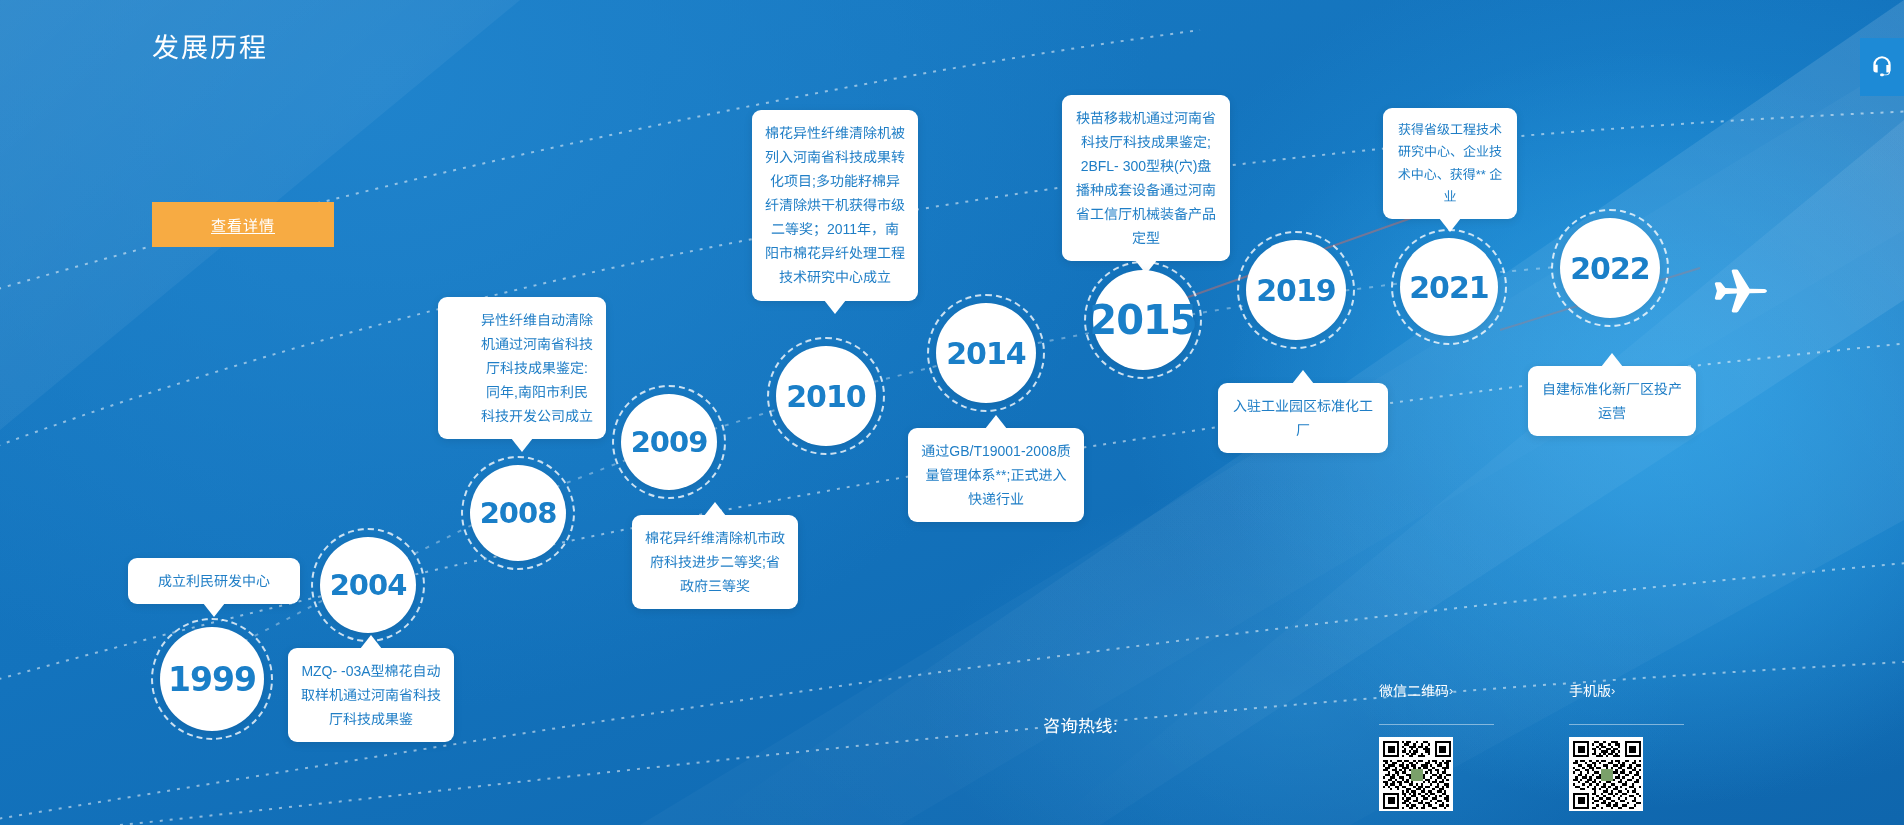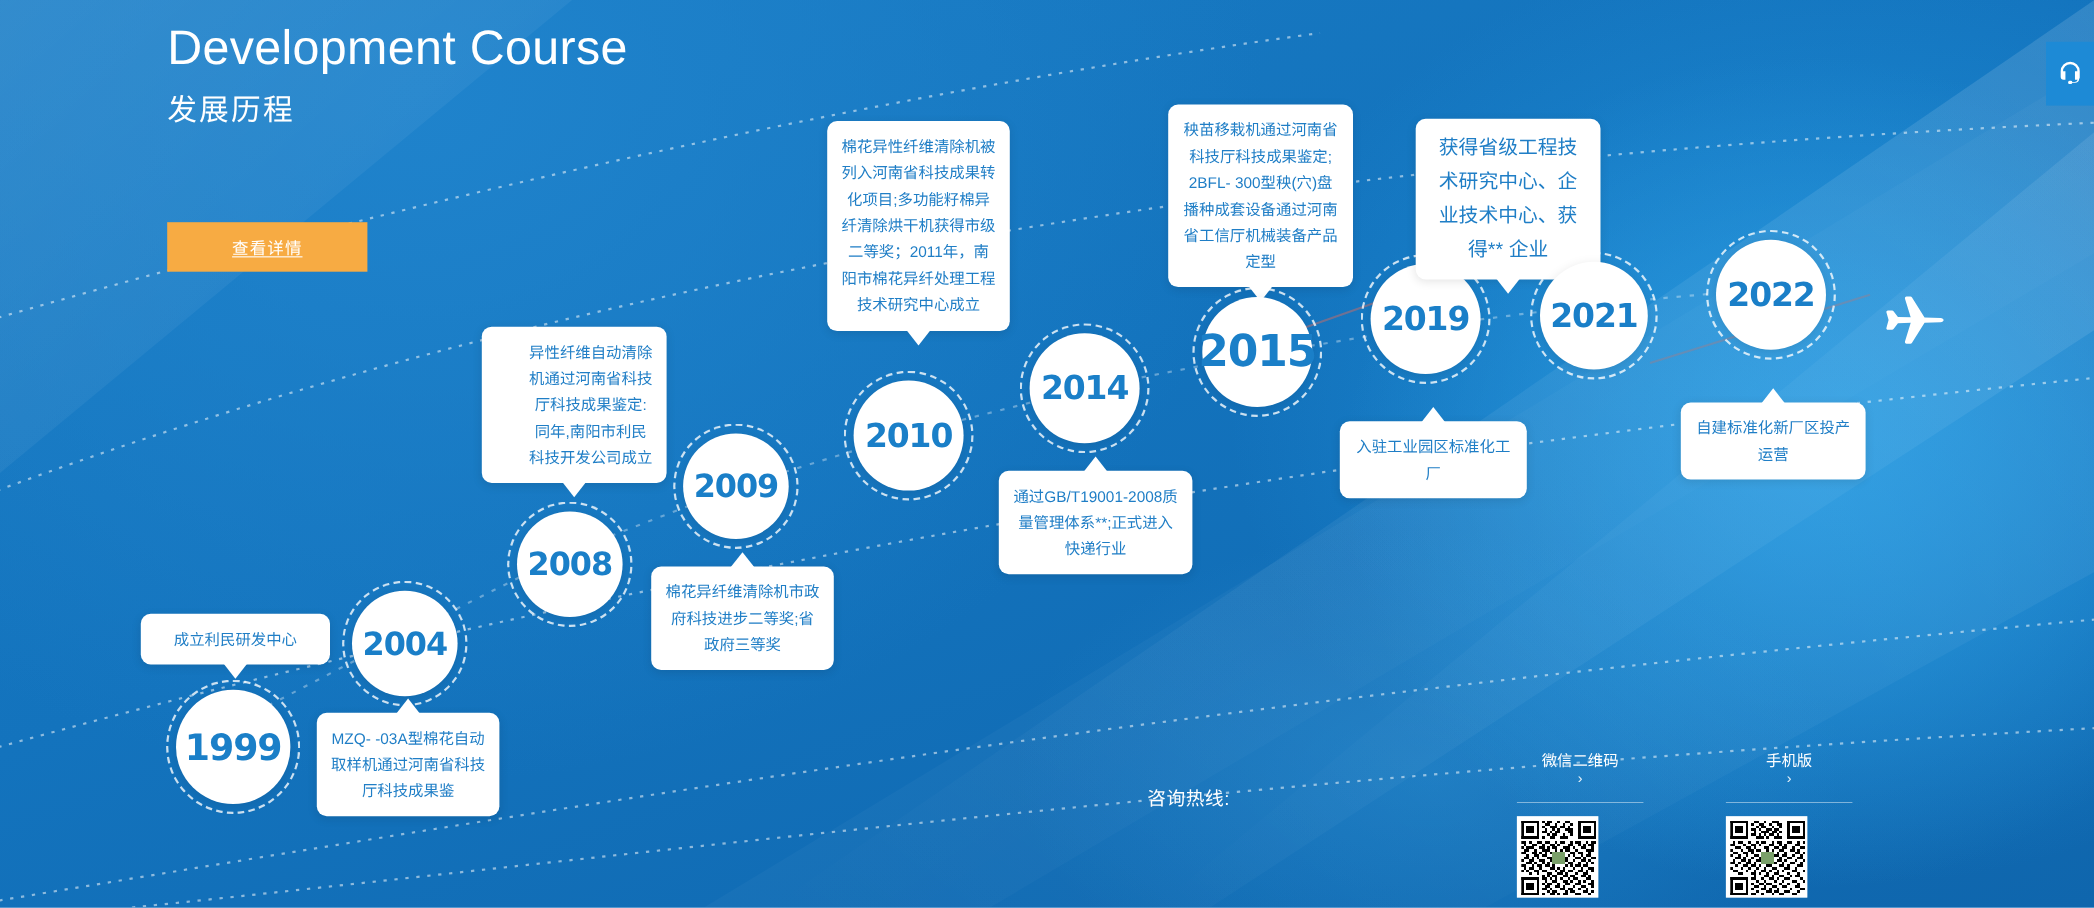--- a/index.html
+++ b/index.html
@@ -108,24 +108,23 @@
     position: absolute; left: 1043px; top: 712px;
     display: flex; align-items: baseline; color: #ffffff;
   }
   .hotline .lbl { font-size: 17px; letter-spacing: .5px; }
   .hotline .num { font-size: 36px; margin-left: 8px; letter-spacing: .5px; }
 
   .qr-block { position: absolute; }
   .qr-head {
     display: flex; align-items: center; 
     color: #ffffff; font-size: 14px;
-    padding-bottom: 14px;
+    padding-bottom: 24px;
     border-bottom: 1px solid rgba(255,255,255,.45);
     width: 115px;
-    flex-direction: column;
   }
   .qr-head .chev { font-size: 13px; opacity: .9; }
   .qr-img {
     margin-top: 12px;
     width: 74px; height: 74px;
     background: #ffffff;
     padding: 3px;
     border: 1px solid rgba(255,255,255,.35);
   }
   .qr-img svg { display: block; }
@@ -168,21 +167,20 @@
       <path d="M-40 825 C 480 740, 1040 640, 1940 560"></path>
       <path d="M120 825 C 560 780, 1180 700, 1940 660"></path>
     </g>
 
     <g fill="none" stroke="#ffffff" stroke-opacity=".35" stroke-width="2" stroke-dasharray="4 8">
       <path d="M212 658 L370 576 L522 500 L678 440 L834 392 L992 352 L1146 322 L1302 296 L1458 276 L1610 262"></path>
     </g>
   </svg>
 
   <div class="header">
-    <div class="title-en">Development Course</div>
     <div class="title-cn">发展历程</div>
   </div>
 
   <button class="detail-btn">
     <span>查看详情</span>
   </button>
 
   <div class="node">
     <div class="card" style="left:128px; top:558px; width:172px; font-size:14px;">
       <span class="tip down"></span>
@@ -210,21 +208,21 @@
     </div>
     <div class="circle" style="left:470px; top:465px; width:96px; height:96px; font-size:29px;">
       <span class="yr">2008</span>
     </div>
   </div>
 
   <div class="node">
     <div class="circle" style="left:621px; top:394px; width:96px; height:96px; font-size:29px;">
       <span class="yr">2009</span>
     </div>
-    <div class="card" style="left:592px; top:515px; width:166px; font-size:14px;">
+    <div class="card" style="left:632px; top:515px; width:166px; font-size:14px;">
       <span class="tip up"></span>
       <span>棉花异纤维清除机市政府科技进步二等奖;省政府三等奖</span>
     </div>
   </div>
 
   <div class="node">
     <div class="card" style="left:752px; top:110px; width:166px; font-size:14px;text-align:center;">
       <span class="tip down"></span>
       <span>棉花异性纤维清除机被列入河南省科技成果转化项目;多功能籽棉异纤清除烘干机获得市级二等奖；2011年，南阳市棉花异纤处理工程技术研究中心成立</span>
     </div>
@@ -257,21 +255,21 @@
     <div class="circle" style="left:1246px; top:240px; width:100px; height:100px; font-size:30px;justify-content:center;">
       <span class="yr">2019</span>
     </div>
     <div class="card" style="left:1218px; top:383px; width:170px; font-size:14px;">
       <span class="tip up"></span>
       <span>入驻工业园区标准化工厂</span>
     </div>
   </div>
 
   <div class="node">
-    <div class="card" style="left:1287px; top:108px; width:168px; font-size:18px;">
+    <div class="card" style="left:1383px; top:108px; width:134px; font-size:13px;">
       <span class="tip down"></span>
       <span>获得省级工程技术研究中心、企业技术中心、获得** 企业</span>
     </div>
     <div class="circle" style="left:1400px; top:238px; width:98px; height:98px; font-size:30px;">
       <span class="yr">2021</span>
     </div>
   </div>
 
   <div class="node">
     <div class="circle" style="left:1560px; top:218px; width:100px; height:100px; font-size:30px;">

